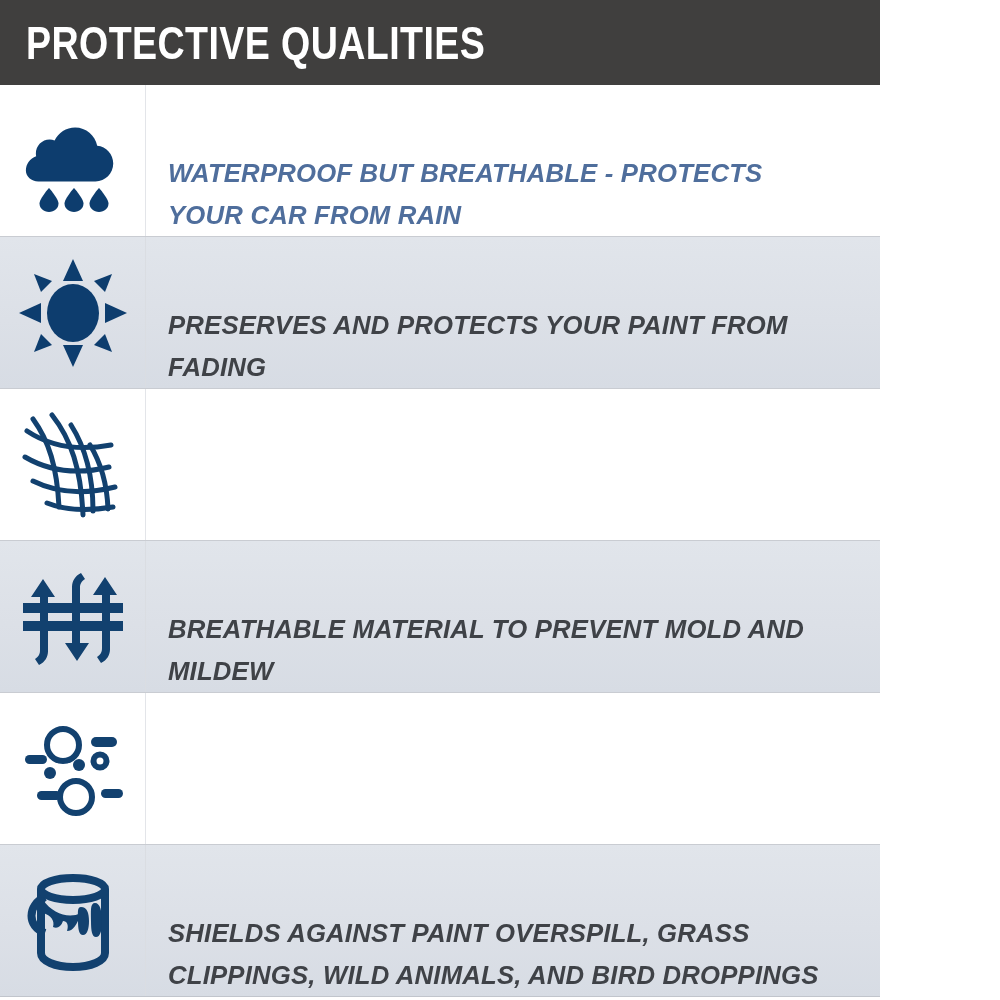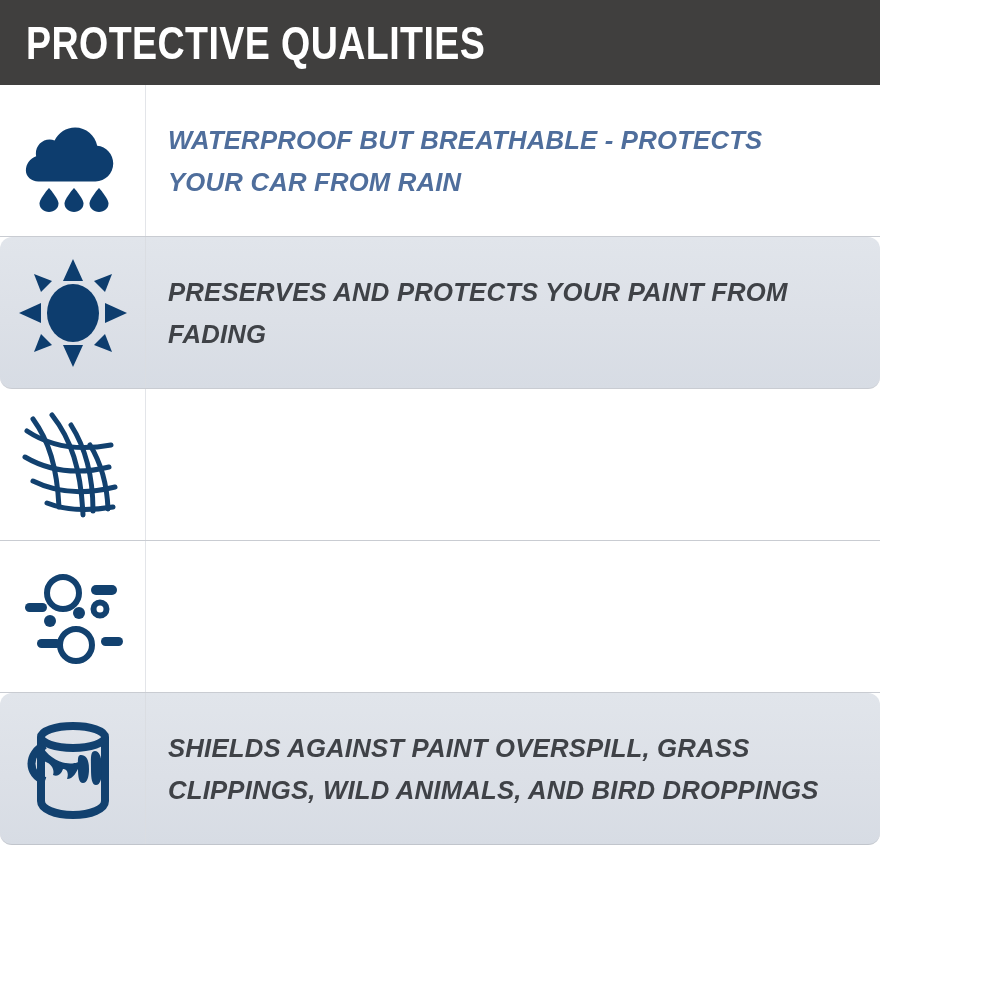--- a/index.html
+++ b/index.html
@@ -54,21 +54,20 @@
     display: flex;
     align-items: stretch;
     border-bottom: 1px solid #c9ccd2;
     box-sizing: border-box;
   }
   .row:last-child {
     border-bottom: 1px solid #c1c5cc;
   }
   .row.alt {
     background: linear-gradient(180deg, #e1e5eb 0%, #dce0e7 55%, #d7dce4 100%);
-    border-radius: 12px;
   }
   .row.plain {
     background: #ffffff;
   }
 
   .icon-cell {
     width: 146px;
     min-width: 146px;
     display: flex;
     align-items: center;
@@ -80,21 +79,21 @@
 
   .icon-box {
     width: 108px;
     height: 108px;
     display: block;
   }
 
   .text-cell {
     flex: 1;
     display: flex;
-    align-items: center;
+    align-items: flex-end;
     padding: 0 22px 0 22px;
     box-sizing: border-box;
   }
   .feature-text {
     font-size: 26.5px;
     line-height: 42px;
     font-weight: bold;
     font-style: italic;
     letter-spacing: 0.2px;
     text-transform: uppercase;
@@ -161,20 +160,40 @@
             <path d="M71 34 C82 52 88 72 89 98"></path>
             <path d="M8 20 C32 36 60 40 92 34"></path>
             <path d="M6 46 C30 60 58 64 90 56"></path>
             <path d="M14 70 C38 82 64 84 96 76"></path>
             <path d="M28 92 C48 100 70 100 94 96"></path>
           </g>
         </svg>
       </div>
     </div>
 
+    <div class="row alt">
+      <div class="icon-cell">
+        <svg class="icon-box" viewBox="0 0 108 108">
+          <g fill="#12416f">
+
+            <path d="M24 16 L36 34 L29 34 L29 88 C29 94 26 99 20 102 L16 96 C20 93 21 91 21 87 L21 34 L12 34 Z"></path>
+
+            <path d="M58 98 L46 80 L53 80 L53 24 C53 18 56 13 62 10 L66 16 C62 19 61 21 61 25 L61 80 L70 80 Z"></path>
+
+            <path d="M86 14 L98 32 L91 32 L91 86 C91 92 88 97 82 100 L78 94 C82 91 83 89 83 85 L83 32 L74 32 Z"></path>
+
+            <rect x="4" y="40" width="100" height="10"></rect>
+            <rect x="4" y="58" width="100" height="10"></rect>
+          </g>
+        </svg>
+      </div>
+      <div class="text-cell">
+        <div class="feature-text text-gray">BREATHABLE MATERIAL TO PREVENT MOLD AND MILDEW</div>
+      </div>
+    </div>
 
     <div class="row plain">
       <div class="icon-cell">
         <svg class="icon-box" viewBox="0 0 108 108">
           <g fill="none" stroke="#12416f" stroke-width="6">
             <circle cx="44" cy="30" r="16"></circle>
             <circle cx="57" cy="82" r="16"></circle>
             <circle cx="81" cy="46" r="6.5"></circle>
           </g>
           <g fill="#12416f">

